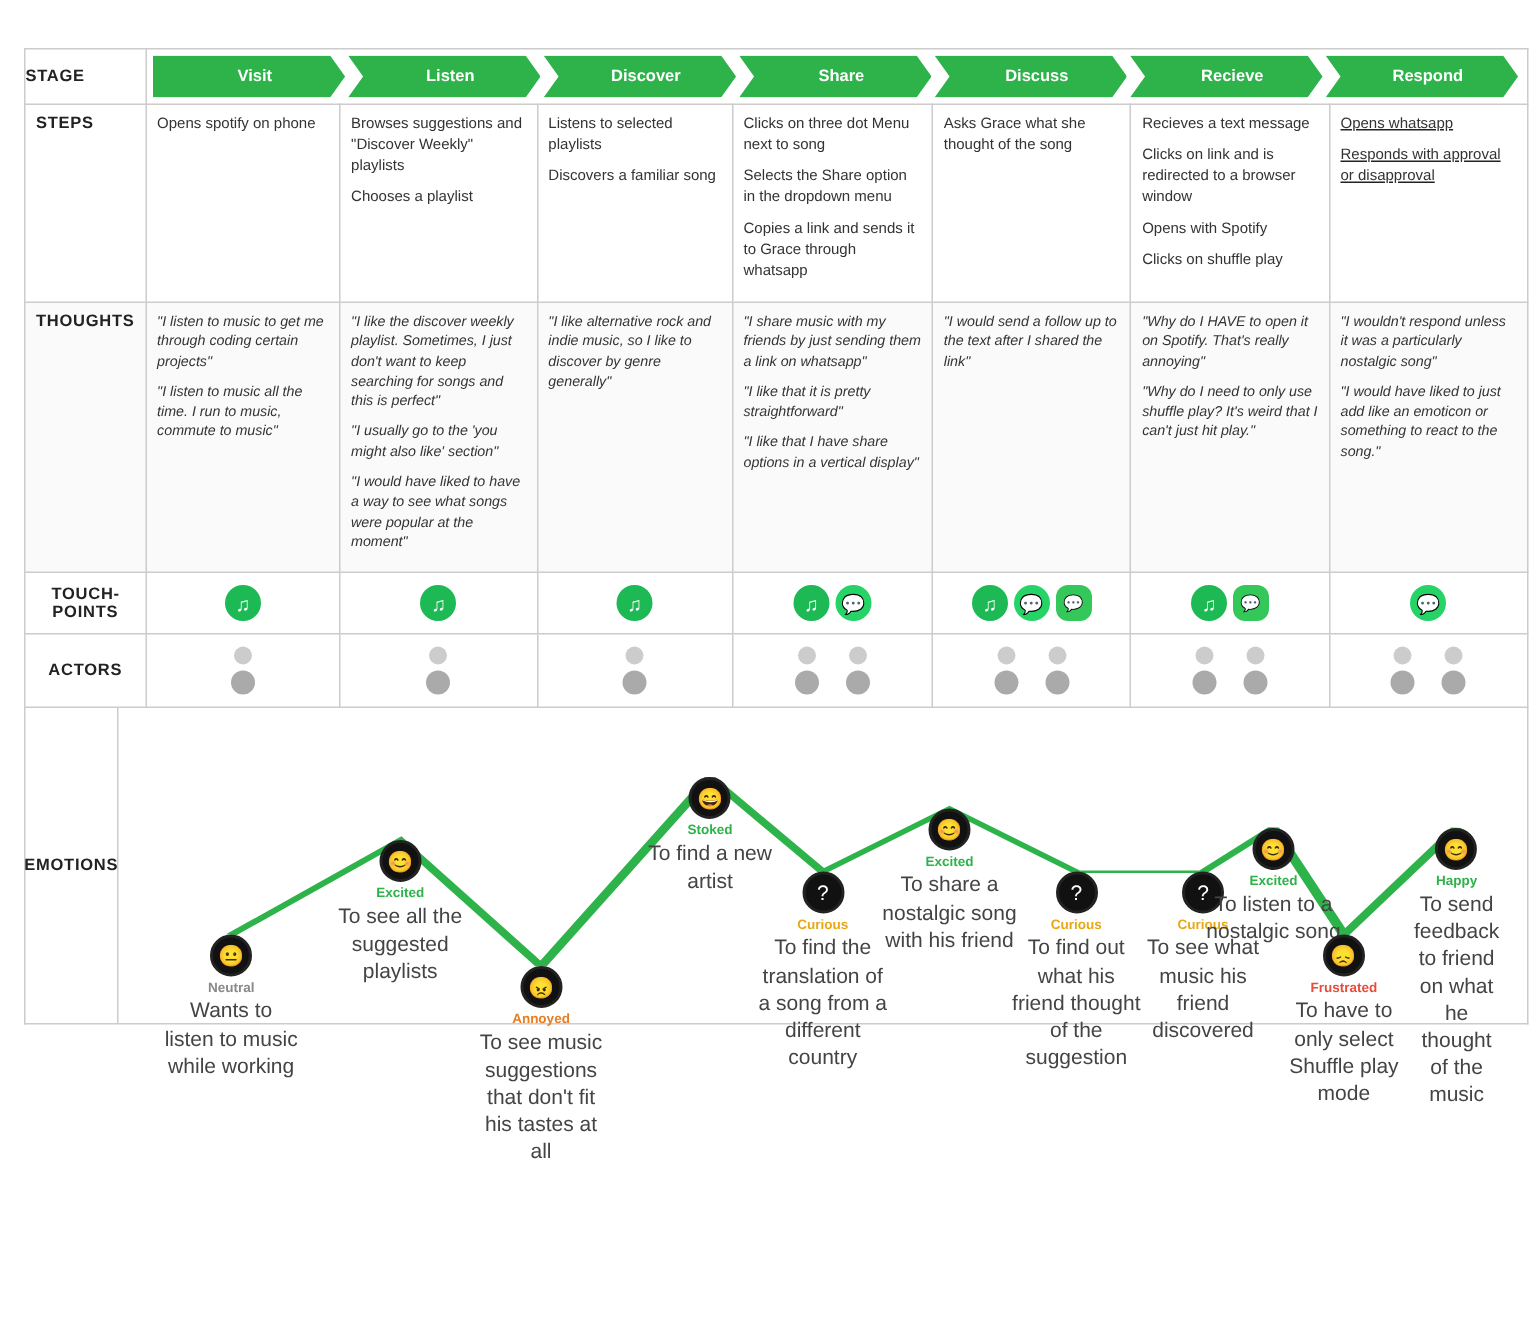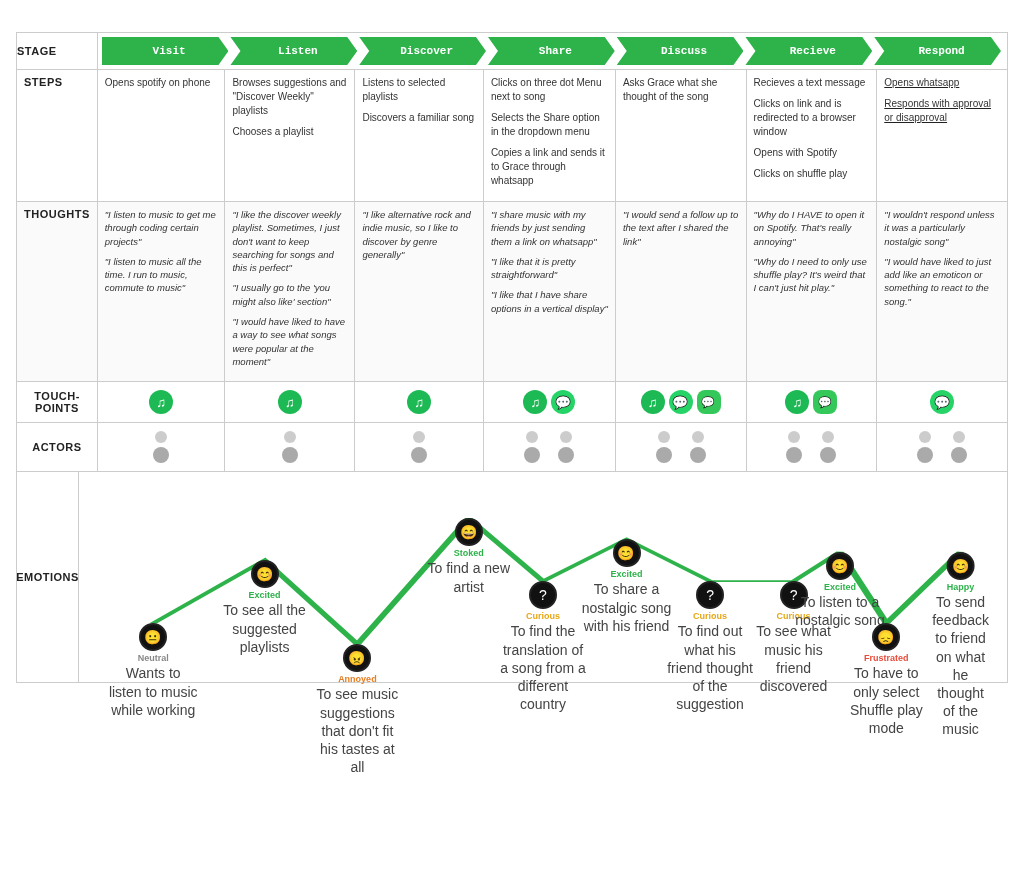--- a/index.html
+++ b/index.html
@@ -6,21 +6,21 @@
     body {
       font-family: Arial, sans-serif;
       background: #fff;
       color: #222;
       font-size: 11px;
       width: 1024px;
       min-height: 886px;
       overflow-x: hidden;
     }
     .page {
-      padding: 18px 16px 20px 16px;
+      padding: 18px 5px 20px 16px;
       background: #fff;
     }
     .title {
       font-size: 18px;
       font-weight: 400;
       color: #222;
       margin-bottom: 14px;
     }
     .title span {
       color: #2db34a;
@@ -65,21 +65,20 @@
       font-size: 11px;
       font-weight: 600;
       text-align: center;
       padding: 8px 4px 8px 12px;
       margin-right: 2px;
       flex: 1;
       display: flex;
       align-items: center;
       justify-content: center;
       clip-path: polygon(0 0, calc(100% - 10px) 0, 100% 50%, calc(100% - 10px) 100%, 0 100%, 10px 50%);
-      font-family: Liberation Mono, monospace;
     }
     .chevron:first-child {
       clip-path: polygon(0 0, calc(100% - 10px) 0, 100% 50%, calc(100% - 10px) 100%, 0 100%);
     }
     
     .steps-row td {
       vertical-align: top;
     }
     .step-item {
       font-size: 10px;

